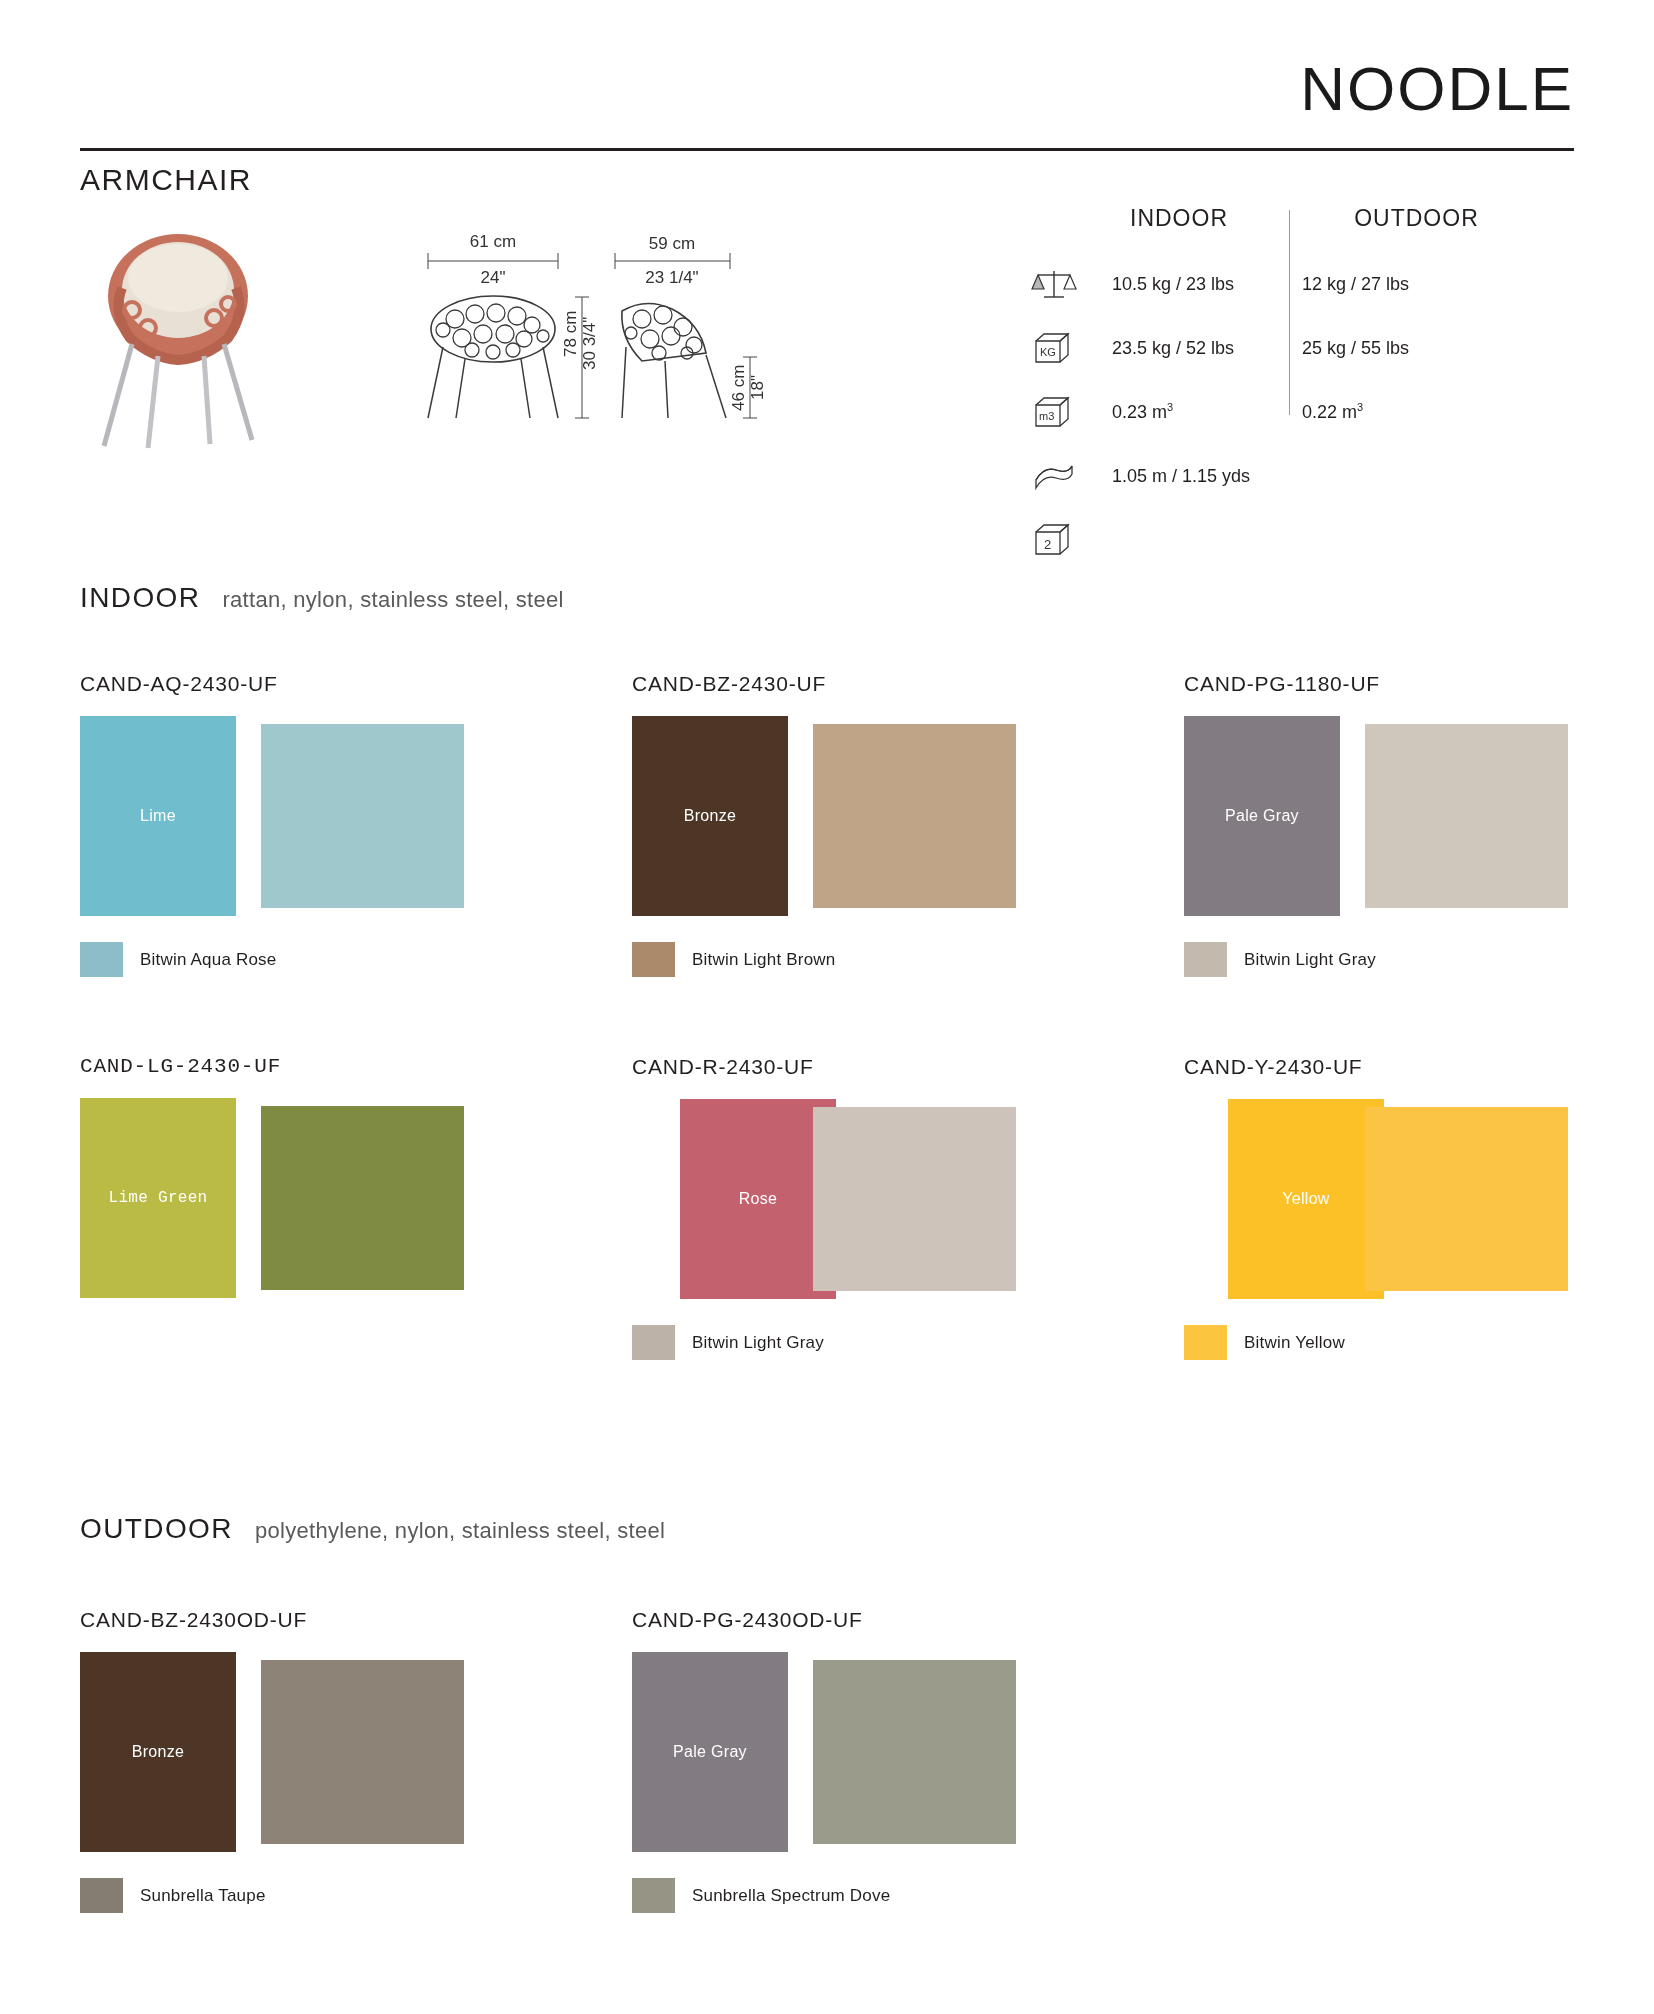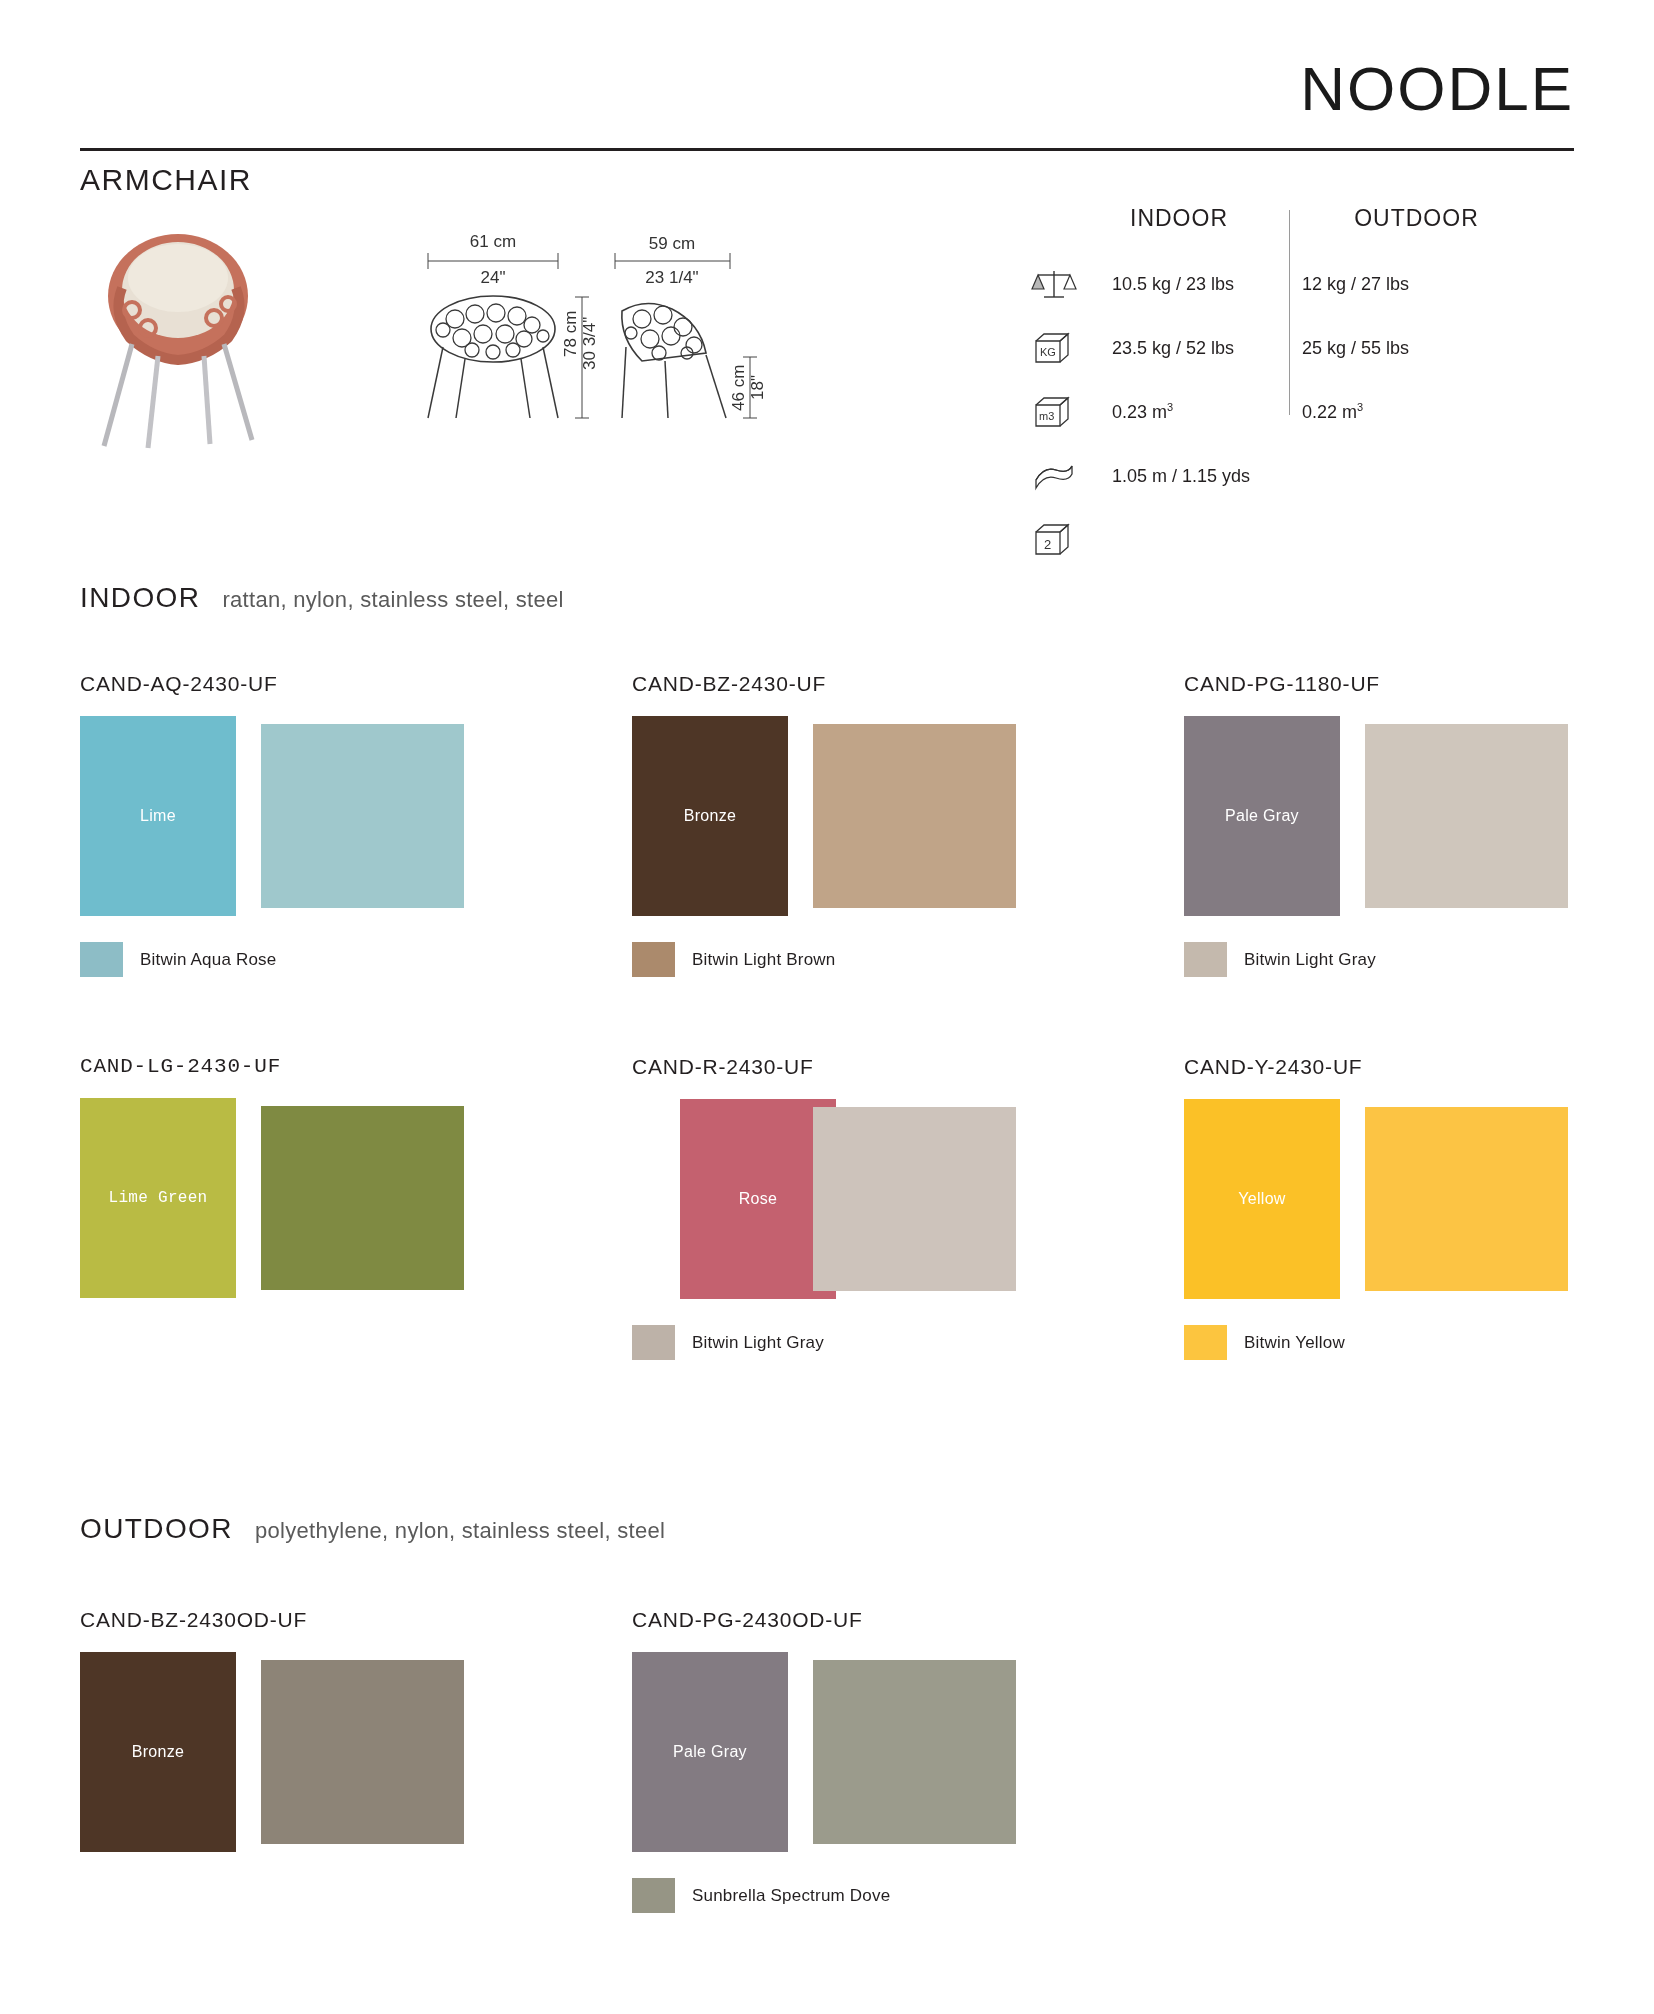--- a/index.html
+++ b/index.html
@@ -438,21 +438,21 @@
       </div>
       <div class="legend">
         <div class="chip" style="background:#bdb2a8;"></div>
         <div class="txt">Bitwin Light Gray</div>
       </div>
     </div>
 
     <div class="cell" style="left:1104px; top:383px;">
       <div class="sku">CAND-Y-2430-UF</div>
       <div class="swatches">
-        <div class="sw-frame" style="background:#fbc127;">
+        <div class="sw-frame" style="background:#fbc127;margin-left:44px;">
           <span class="nm">Yellow</span>
         </div>
         <div class="sw-fabric" style="background:#fcc444;"></div>
       </div>
       <div class="legend">
         <div class="chip" style="background:#fcc53f;"></div>
         <div class="txt">Bitwin Yellow</div>
       </div>
     </div>
   </div>
@@ -464,20 +464,24 @@
 
   <div class="grid" style="top: 1608px; height: 350px;">
     <div class="cell" style="left:0px; top:0px;">
       <div class="sku">CAND-BZ-2430OD-UF</div>
       <div class="swatches">
         <div class="sw-frame" style="background:#4e3626;">
           <span class="nm">Bronze</span>
         </div>
         <div class="sw-fabric" style="background:#8d8477;"></div>
       </div>
+      <div class="legend">
+        <div class="chip" style="background:#857d72;"></div>
+        <div class="txt">Sunbrella Taupe</div>
+      </div>
     </div>
 
     <div class="cell" style="left:552px; top:0px;">
       <div class="sku">CAND-PG-2430OD-UF</div>
       <div class="swatches">
         <div class="sw-frame" style="background:#837b82;">
           <span class="nm">Pale Gray</span>
         </div>
         <div class="sw-fabric" style="background:#9b9b8c;"></div>
       </div>

